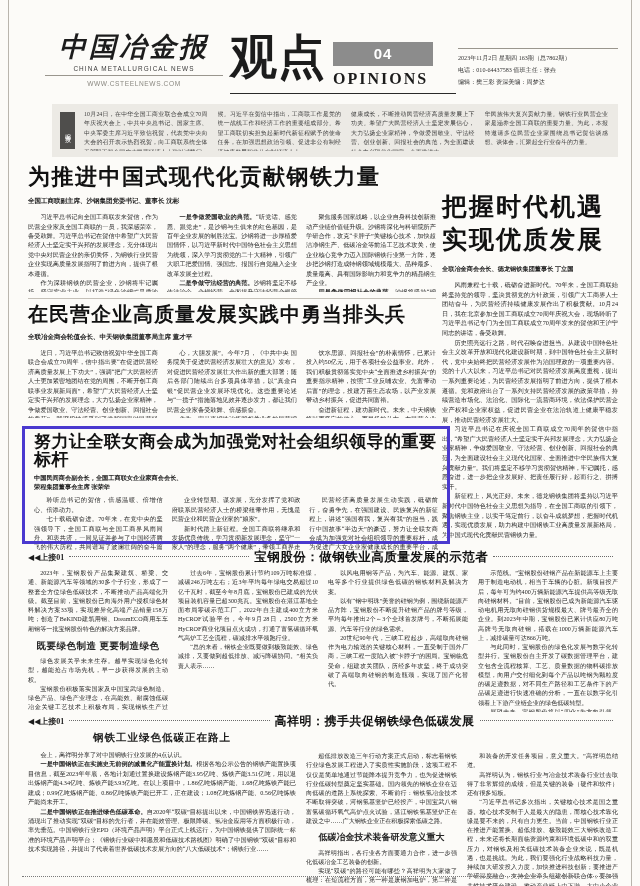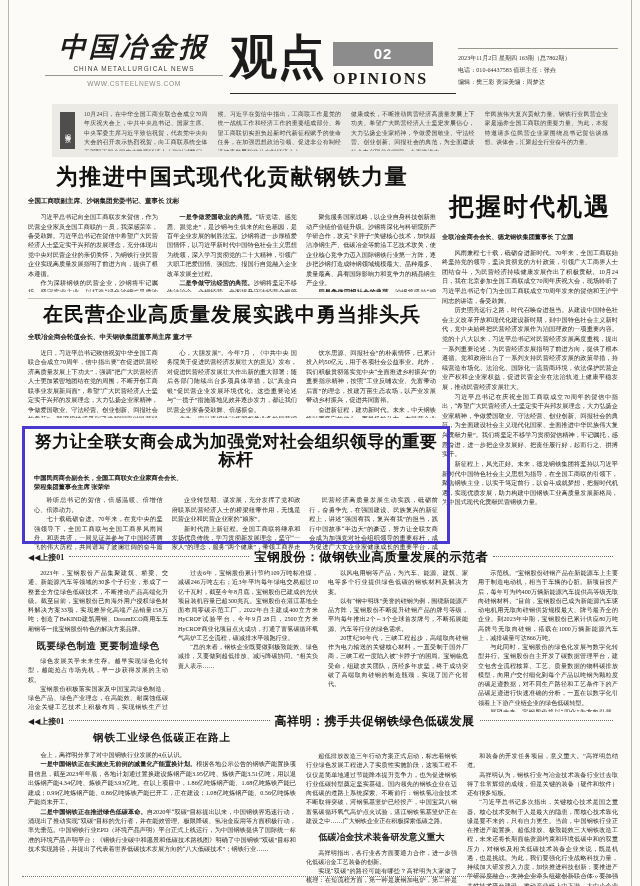--- a/index.html
+++ b/index.html
@@ -21,21 +21,21 @@
   .opinions{ position:absolute; left:103px; top:36px; font-size:16px; font-weight:700; letter-spacing:2px; }
   .info{ position:absolute; left:436px; top:20px; width:160px; font-size:6.1px; color:#333; line-height:1.95; border-top:1px solid #9a968e; padding-top:4px; }
 
   
   #ednote{ position:absolute; left:52px; top:104px; width:566px; height:53px; background:#eceae5; }
   #ednote .tag{ position:absolute; left:8px; top:8px; width:15px; height:37px; background:#4f4e4c; color:#fff; font-size:6px; writing-mode:vertical-rl; text-align:center; line-height:15px; letter-spacing:2px; }
   #ednote .cols{ position:absolute; left:32px; top:6px; right:10px; bottom:6px; display:flex; gap:10px; }
   #ednote .col{ flex:1; font-size:5.9px; line-height:1.6; color:#3a3a3a; text-align:justify; overflow:hidden; }
 
   
-  .hl{ font-weight:900; color:#111; line-height:1.05;text-align:center; }
+  .hl{ font-weight:900; color:#111; line-height:1.05; }
   .byline{ font-size:6.5px; font-weight:700; color:#222; }
   .cols{ display:flex; gap:9px; }
   .col{ flex:1; font-size:6.2px; line-height:1.52; color:#262626; text-align:justify; overflow:hidden; }
   .para{ text-indent:2em; }
   .para b{ font-weight:700; }
   .subhead{ font-weight:700; text-align:center; }
 
   #artA{ position:absolute; left:28px; top:165px; width:408px; }
   #artA .hl{ font-size:22px; letter-spacing:1.5px; }
   #artA .byline{ margin-top:9px; }
@@ -88,21 +88,21 @@
   <div class="edge r"></div>
 
   <div id="hdr">
     <div class="masthead">
       <div class="cn">中国冶金报</div>
       <div class="en">CHINA METALLURGICAL NEWS</div>
       <div class="web">WWW.CSTEELNEWS.COM</div>
     </div>
     <div class="section">
       <div class="big">观点</div>
-      <div class="badge">02</div>
+      <div class="badge">04</div>
       <div class="opinions">OPINIONS</div>
     </div>
     <div class="info">
       <div>2023年11月2日 星期四 163期（总7862期）</div>
       <div>电话：010-64437583 值班主任：张垚</div>
       <div>编辑：樊三彩 资深美编：周梦达</div>
     </div>
   </div>
 
   <div id="ednote">
@@ -130,20 +130,21 @@
       <div class="col">
           <p class="para">聚焦服务国家战略，以企业自身科技创新推动产业链价值链升级。沙钢将深化与科研院所产学研合作，攻克“卡脖子”关键核心技术，加快超洁净钢生产、低碳冶金等前沿工艺技术攻关，使企业核心竞争力迈入国际钢铁行业第一方阵，逐步把沙钢打造成特钢领域规模最大、品种最多、质量最高、具有国际影响力和竞争力的精品钢生产企业。</p>
           <p class="para"><b>四是争做回报社会的典范。</b>沙钢将坚持“钢铁报国”的价值追求，践行“做强企业、回报社会”的初心，坚持助力乡村振兴、投身公益慈善事业，不断增强职工的获得感、幸福感，在促进共同富裕中展现更大作为。</p>
         </div>
     </div>
   </div>
 
   <div id="artB">
     <div class="hl">
       <div>把握时代机遇</div>
+      <div>实现优质发展</div>
     </div>
     <div class="byline">全联冶金商会会长、德龙钢铁集团董事长 丁立国</div>
     <div class="body">
         <p class="para">风雨兼程七十载，砥砺奋进新时代。70年来，全国工商联始终坚持党的领导，坚决贯彻党的方针政策，引领广大工商界人士团结奋斗，为民营经济持续健康发展作出了积极贡献。10月24日，我在北京参加全国工商联成立70周年庆祝大会，现场聆听了习近平总书记专门为全国工商联成立70周年发来的贺信和王沪宁同志的讲话，备受鼓舞。</p>
         <p class="para">历史照亮远行之路，时代召唤奋进担当。从建设中国特色社会主义改革开放和现代化建设新时期，到中国特色社会主义新时代，党中央始终把民营经济发展作为治国理政的一项重要内容。党的十八大以来，习近平总书记对民营经济发展高度重视，提出一系列重要论述，为民营经济发展指明了前进方向，提供了根本遵循。党和政府出台了一系列支持民营经济发展的政策举措，持续营造市场化、法治化、国际化一流营商环境，依法保护民营企业产权和企业家权益，促进民营企业在法治轨道上健康平稳发展，推动民营经济发展壮大。</p>
         <p class="para">习近平总书记在庆祝全国工商联成立70周年的贺信中指出，“希望广大民营经济人士坚定实干兴邦发展理念，大力弘扬企业家精神，争做爱国敬业、守法经营、创业创新、回报社会的典范，为全面建设社会主义现代化国家、全面推进中华民族伟大复兴贡献力量”。我们将坚定不移学习贯彻贺信精神，牢记嘱托，感恩奋进，进一步把企业发展好、把责任履行好，起而行之、拼搏实干。</p>
         <p class="para">新征程上，风光正好。未来，德龙钢铁集团将坚持以习近平新时代中国特色社会主义思想为指导，在全国工商联的引领下，聚焦钢铁主业，以实干笃定前行，以奋斗成就梦想，把握时代机遇，实现优质发展，助力构建中国钢铁工业高质量发展新格局，为中国式现代化贡献民营钢铁力量。</p>
       </div>
   </div>
 

